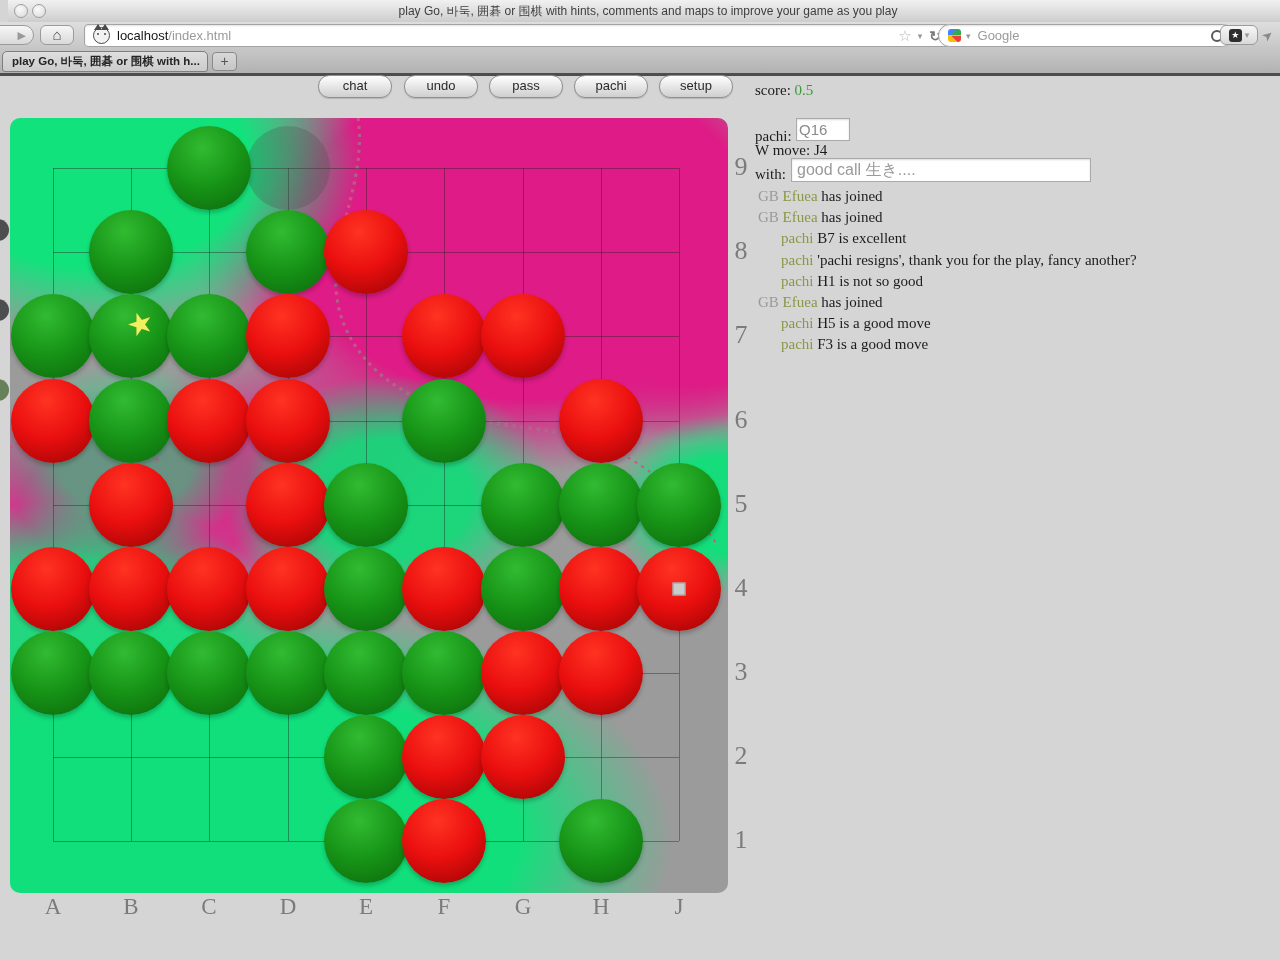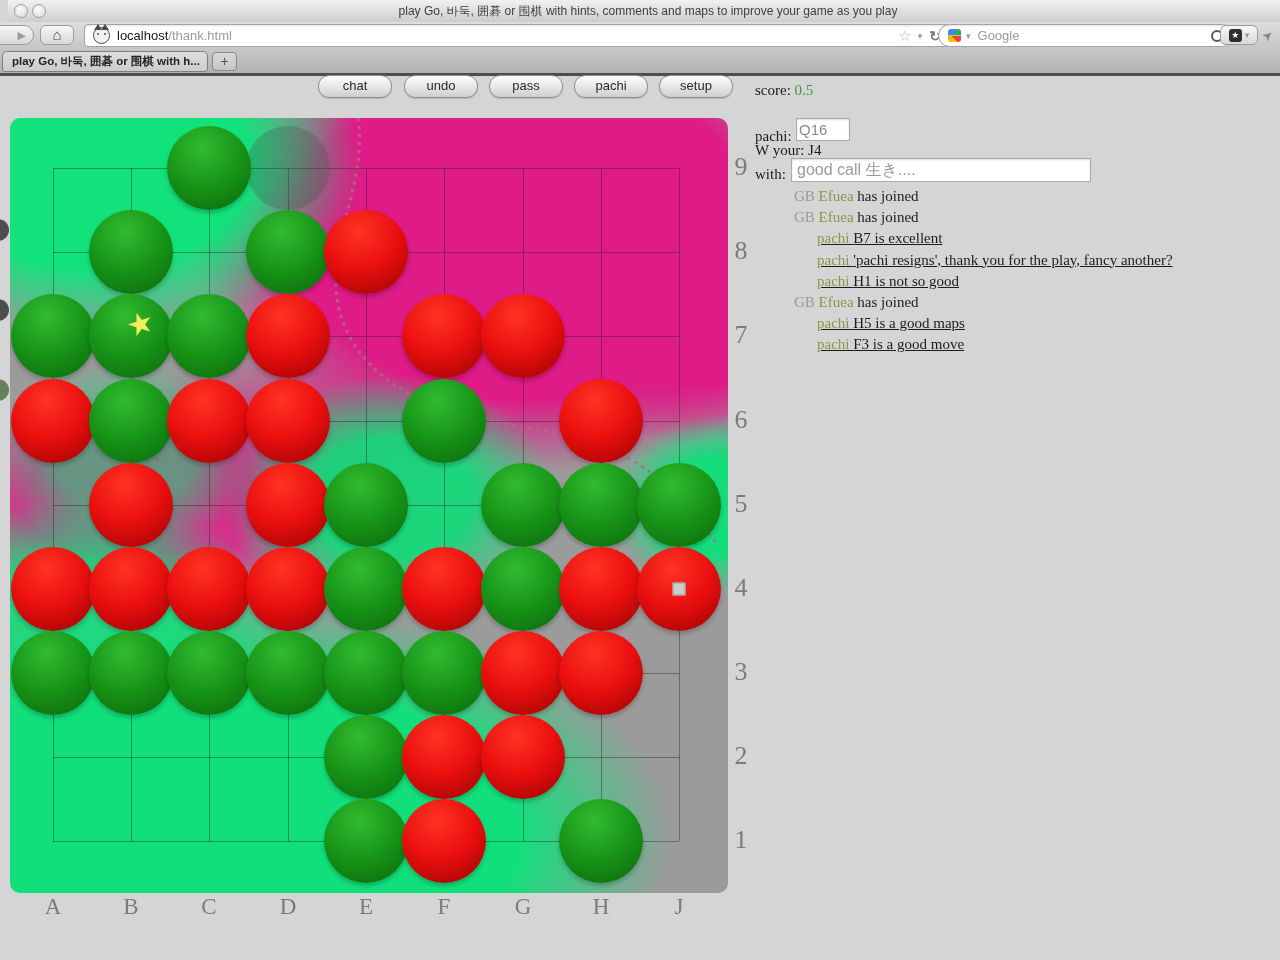--- a/index.html
+++ b/index.html
@@ -107,22 +107,22 @@
   .movelabel{position:absolute;left:0;top:52px;}
   .move-input{position:absolute;left:41px;top:42px;width:48px;height:21px;border:1px solid #aaa;
     background:#fff;font-family:"Liberation Sans",sans-serif;font-size:15px;color:#8a8a8a;
     padding:0 2px;box-shadow:inset 0 1px 2px rgba(0,0,0,.15);}
   .wmove{position:absolute;left:0;top:66px;}
   .chatlabel{position:absolute;left:0;top:90px;}
   .chat-input{position:absolute;left:36px;top:82px;width:288px;height:22px;border:1px solid #aaa;
     background:#fff;font-family:"Liberation Sans",sans-serif;font-size:16px;color:#9a9a9a;
     padding:0 5px;box-shadow:inset 0 1px 2px rgba(0,0,0,.15);}
   .log{position:absolute;left:3px;top:110px;width:510px;}
-  .log-line{line-height:21.2px;white-space:nowrap;margin-left:36px;}
-  .log-line.indent{padding-left:23px;text-decoration:underline;}
+  .log-line{line-height:21.2px;white-space:nowrap;}
+  .log-line.indent{padding-left:23px;}
   .log-badge{color:#9a9a9a;}
   .log-name{color:#8a9747;}
 </style>
 </head>
 <body>
 
 <div id="screen">
 
   <div class="titlebar">
     <div class="tl-btn" style="left:6px"></div>
@@ -135,21 +135,21 @@
       <span class="fwd-glyph">▶</span>
     </div>
     <div class="navbtn homebtn">
       <span>⌂</span>
     </div>
     <div class="urlfield">
       <span class="favicon">
           <i></i>
         </span>
       <span class="url-host">localhost</span>
-      <span class="url-path">/thank.html</span>
+      <span class="url-path">/index.html</span>
       <span class="url-spacer"></span>
       <span class="star-ico">☆</span>
       <span class="dd">▾</span>
       <span class="reload-ico">↻</span>
     </div>
     <div class="searchfield">
       <span class="glogo"></span>
       <span class="dd">▾</span>
       <span class="search-text">Google</span>
       <span class="url-spacer"></span>
@@ -278,31 +278,31 @@
     <div class="edge-dot" style="left:-13px;top:303px;background:#66815a"></div>
 
     <div class="panel">
       <div class="scoreline">
         <span>score:</span>
         <span class="score-val">0.5</span>
       </div>
       <span class="movelabel">pachi:</span>
       <input class="move-input" value="Q16" style="">
       <div class="wmove">
-        <span>W your:</span>
+        <span>W move:</span>
         <span>J4</span>
       </div>
       <span class="chatlabel">with:</span>
       <input class="chat-input" value="good call 生き...." style="">
       <div class="log" id="chat-log">
           <div class="log-line"><span class="log-badge">GB </span><span class="log-name">Efuea </span><span>has joined</span></div>
           <div class="log-line"><span class="log-badge">GB </span><span class="log-name">Efuea </span><span>has joined</span></div>
           <div class="log-line indent"><span class="log-name">pachi </span><span>B7 is excellent</span></div>
           <div class="log-line indent"><span class="log-name">pachi </span><span>'pachi resigns', thank you for the play, fancy another?</span></div>
           <div class="log-line indent"><span class="log-name">pachi </span><span>H1 is not so good</span></div>
           <div class="log-line"><span class="log-badge">GB </span><span class="log-name">Efuea </span><span>has joined</span></div>
-          <div class="log-line indent"><span class="log-name">pachi </span><span>H5 is a good maps</span></div>
+          <div class="log-line indent"><span class="log-name">pachi </span><span>H5 is a good move</span></div>
           <div class="log-line indent"><span class="log-name">pachi </span><span>F3 is a good move</span></div>
         </div>
     </div>
 
   </div>
 </div>
 
 </body></html>

